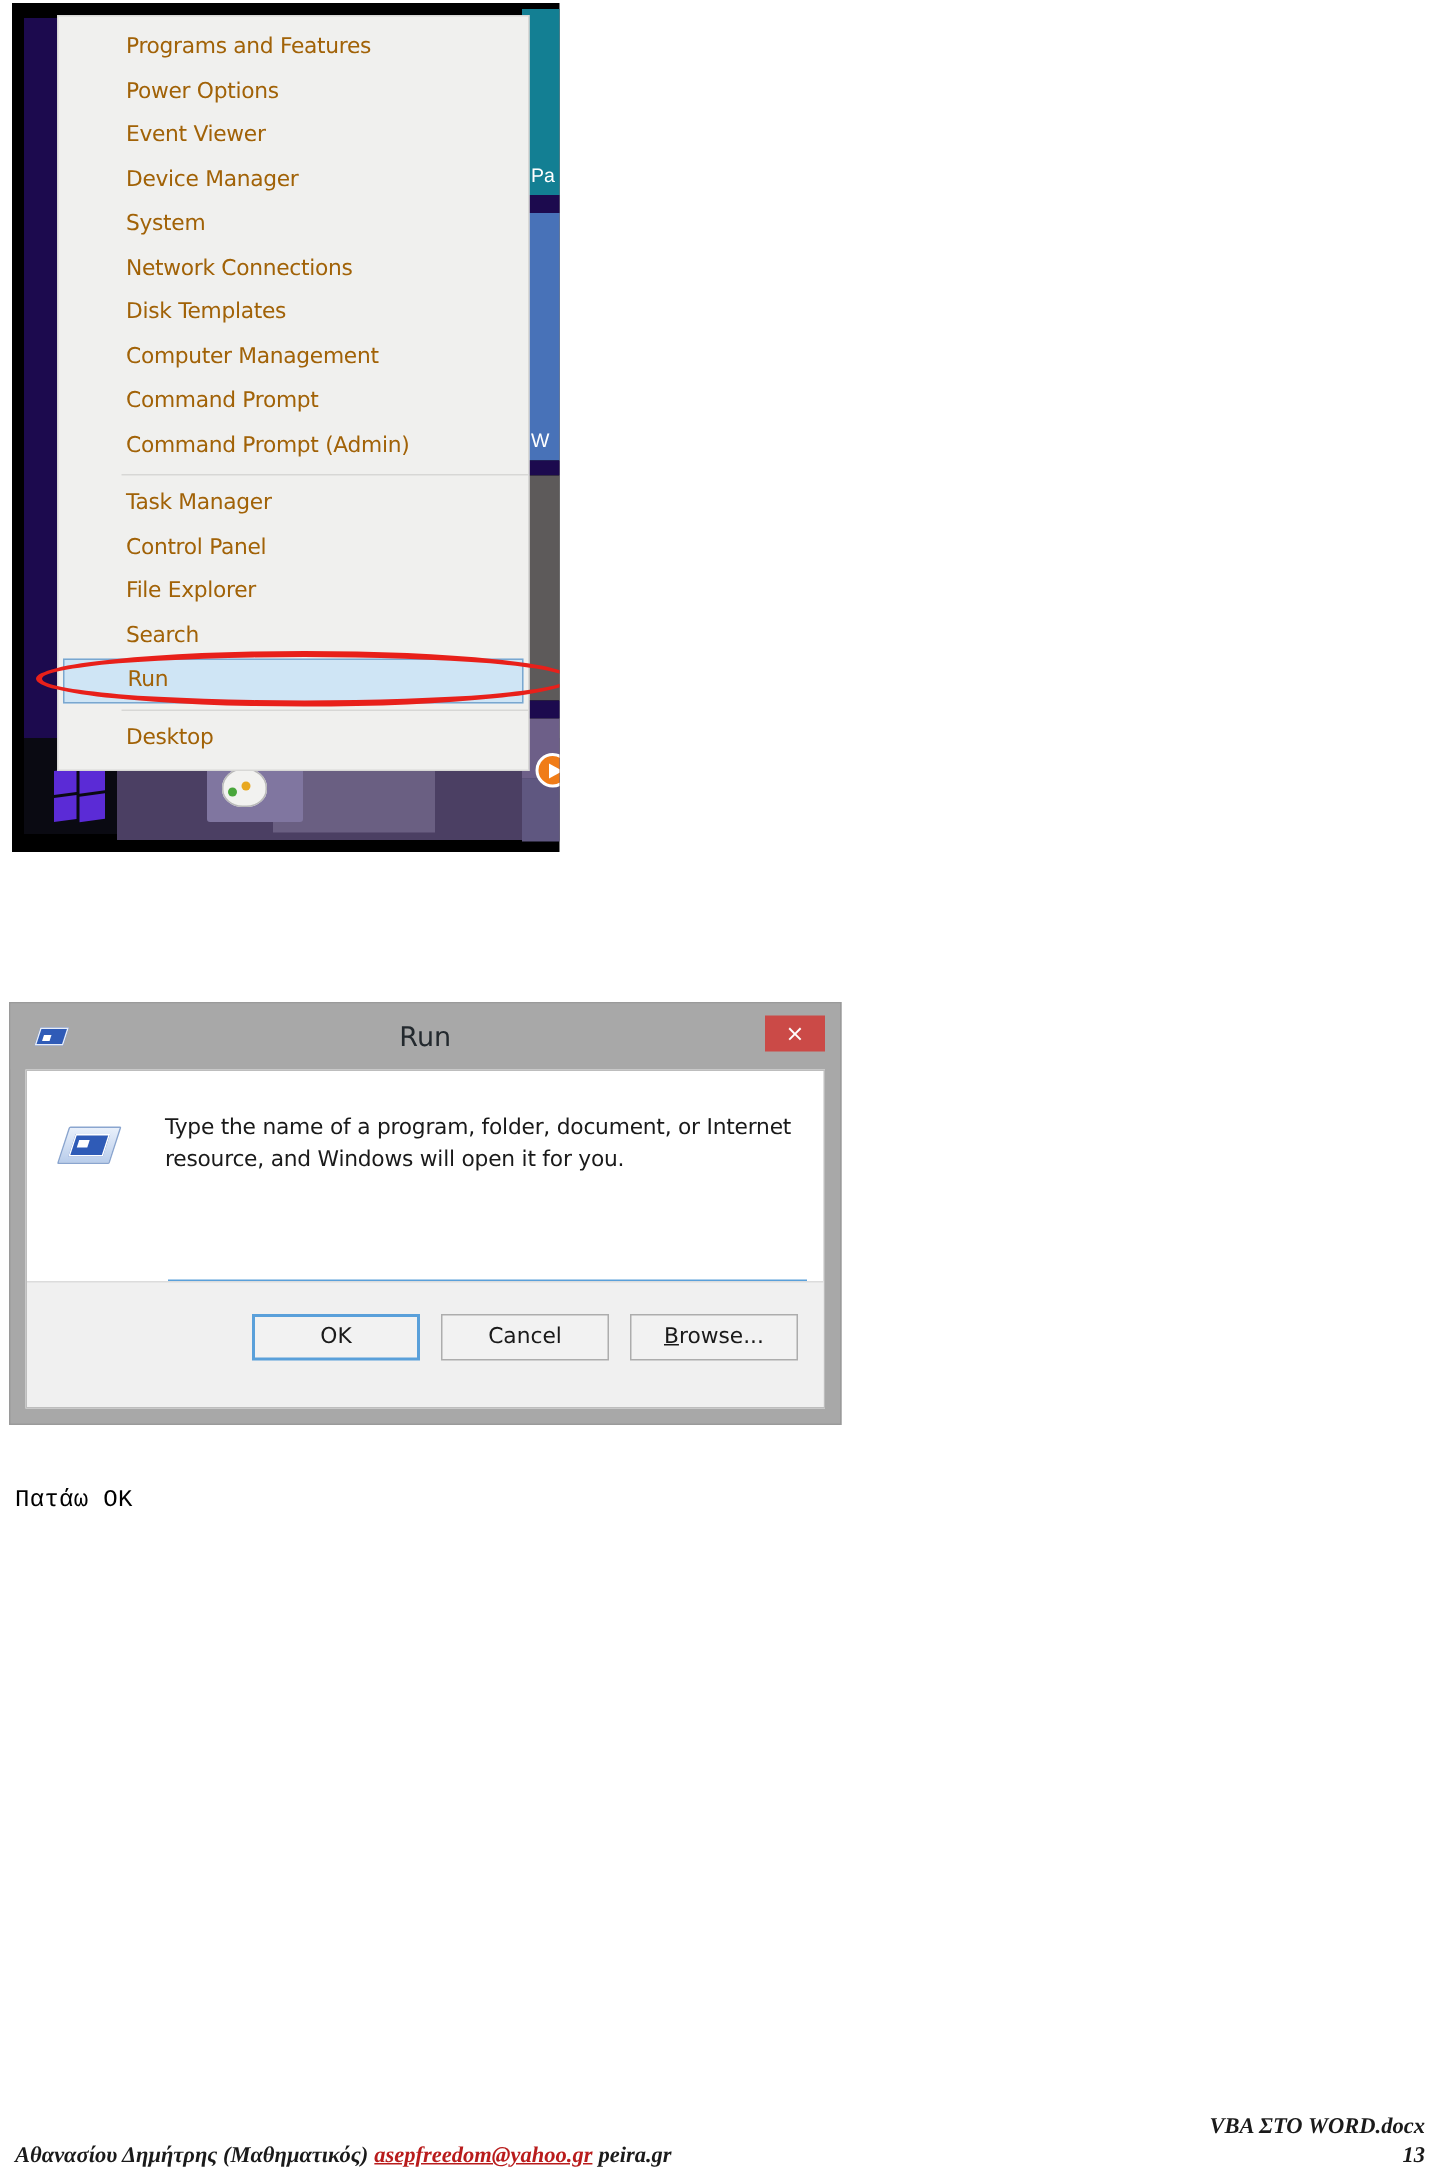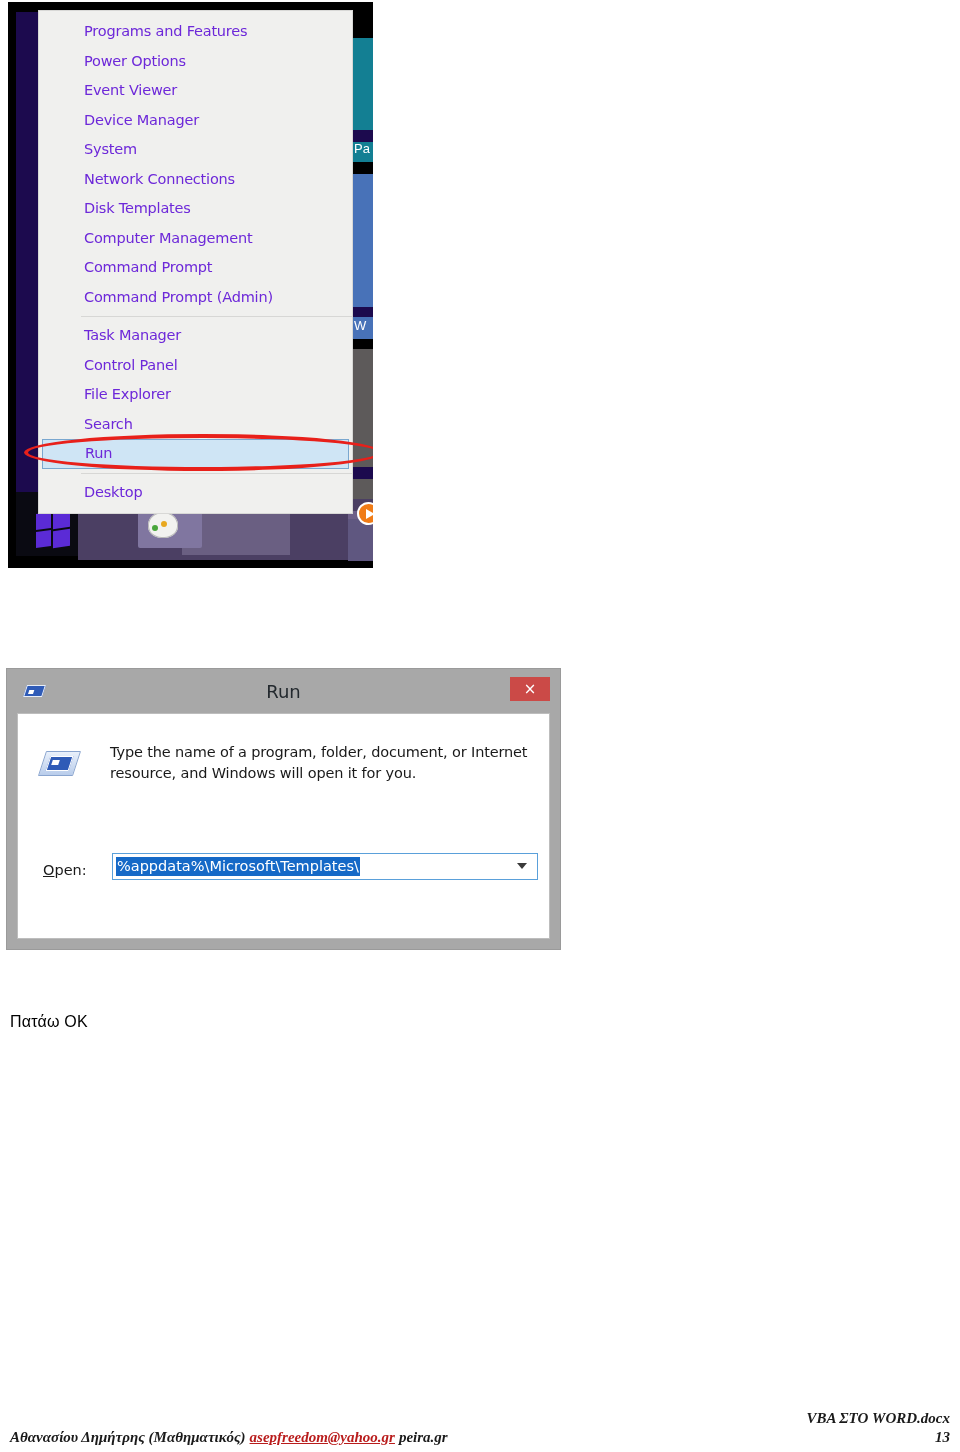--- a/index.html
+++ b/index.html
@@ -58,21 +58,20 @@
   .winx-logo i.c { left:0;   top:21px; width:15px; height:16px; transform: skewY(-8deg); }
   .winx-logo i.d { left:17px; top:20px; width:17px; height:17px; transform: skewY(-8deg); }
 
   
   .tile {
     position: absolute;
     left: 340px;
     width: 33px;
     color: #ffffff;
     font-size: 13px;
-    margin-top: 32px;
   }
   .tile span {
     position: absolute;
     bottom: 6px;
     left: 6px;
     white-space: nowrap;
   }
   .tile-teal   { top: 4px;   height: 124px; background: #137f93; }
   .tile-gapA   { position:absolute; left:340px; top:128px; width:33px; height:12px; background:#1c0a4e; }
   .tile-blue   { top: 140px; height: 165px; background: #4872b8; }
@@ -157,21 +156,21 @@
     border: 1px solid #d8d8d6;
     box-sizing: border-box;
     padding-top: 6px;
     padding-bottom: 6px;
   }
   .winx-item {
     height: 29.5px;
     line-height: 29.5px;
     padding-left: 45px;
     font-size: 14.5px;
-    color: #6d28d9;
+    color: #a16207;
     font-family: "DejaVu Sans", sans-serif;
     letter-spacing: -0.2px;
     white-space: nowrap;
     position: relative;
     box-sizing: border-box;
   }
   .winx-item.sel {
     background: #cfe5f5;
     border: 1px solid #7aa7cf;
     margin: 0 3px;
@@ -382,24 +381,24 @@
   }
   .run-btn.primary { border: 2px solid #5aa0da; left: 150px; line-height: 27px; }
   .run-btn.cancel  { left: 276px; }
   .run-btn.browse  { left: 402px; }
   .run-btn u { text-decoration: underline; }
 
   
   .body-line {
     position: absolute;
     left: 10px;
-    top: 1013px;
+    top: 991px;
     font-size: 16px;
     color: #000000;
-    font-family: Liberation Sans, sans-serif;
+    font-family: Liberation Mono, monospace;
     letter-spacing: 0.2px;
   }
 
   
   .footer {
     position: absolute;
     left: 10px;
     right: 10px;
     bottom: 6px;
     font-family: "Liberation Serif", serif;
@@ -521,20 +520,27 @@
 
     <div class="run-openlabel">
       <u>O</u><span>pen:</span>
     </div>
 
     <div class="run-combo">
       <span class="val">%appdata%\Microsoft\Templates\</span>
       <span class="caret"></span>
     </div>
 
+    <div class="run-footbar">
+      <div class="run-btn primary">OK</div>
+      <div class="run-btn cancel">Cancel</div>
+      <div class="run-btn browse">
+        <u>B</u><span>rowse...</span>
+      </div>
+    </div>
   </div>
 </div>
 
 <div class="body-line">Πατάω OK</div>
 
 <div class="footer">
   <div class="footer-l1">VBA ΣΤΟ WORD.docx</div>
   <div class="footer-l2">
     <span>Αθανασίου Δημήτρης (Μαθηματικός)</span>
     <span class="mail">asepfreedom@yahoo.gr</span>

